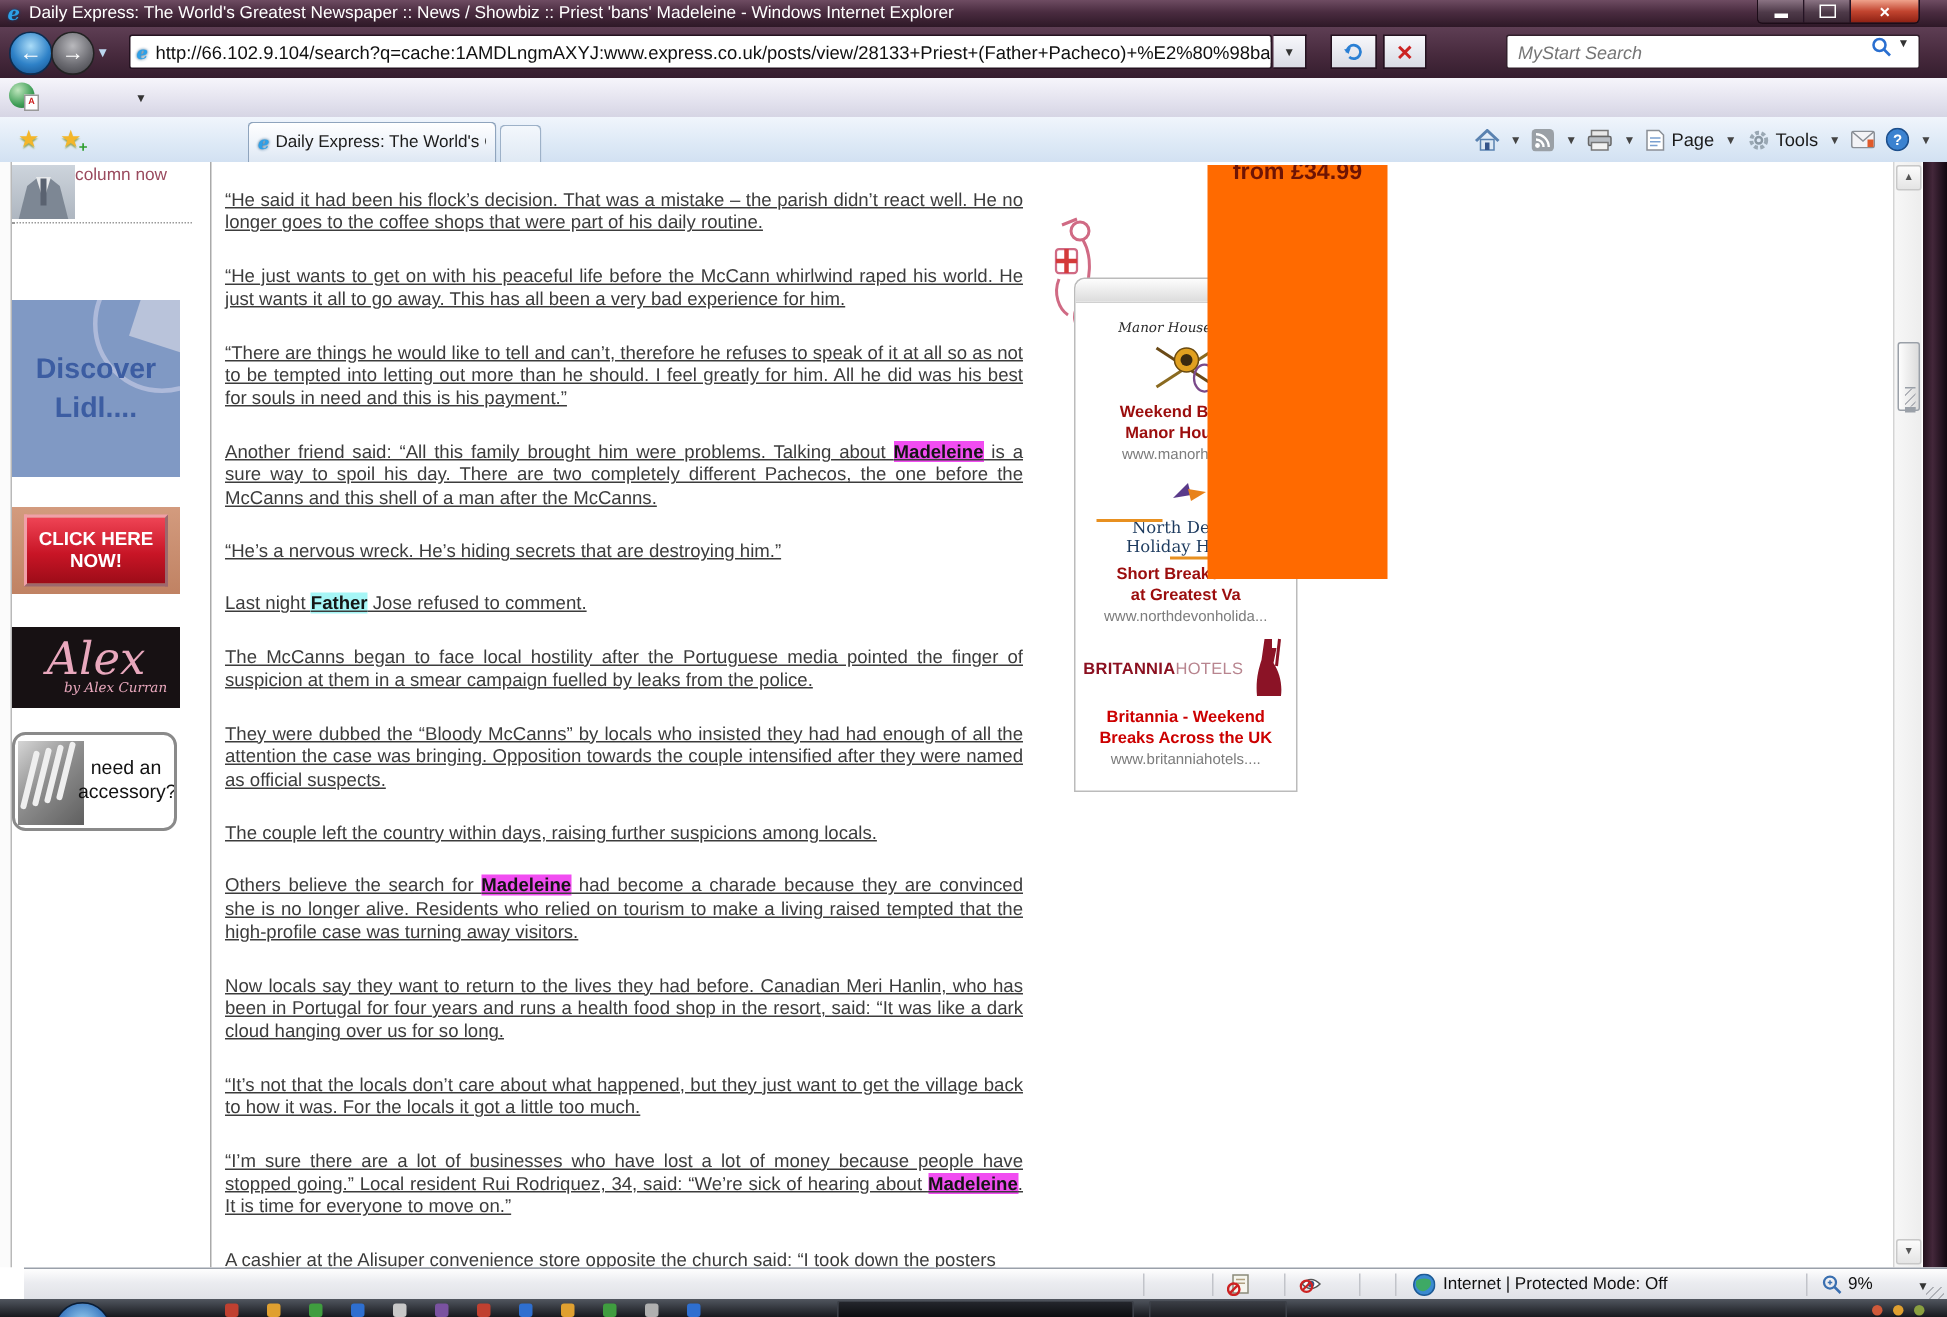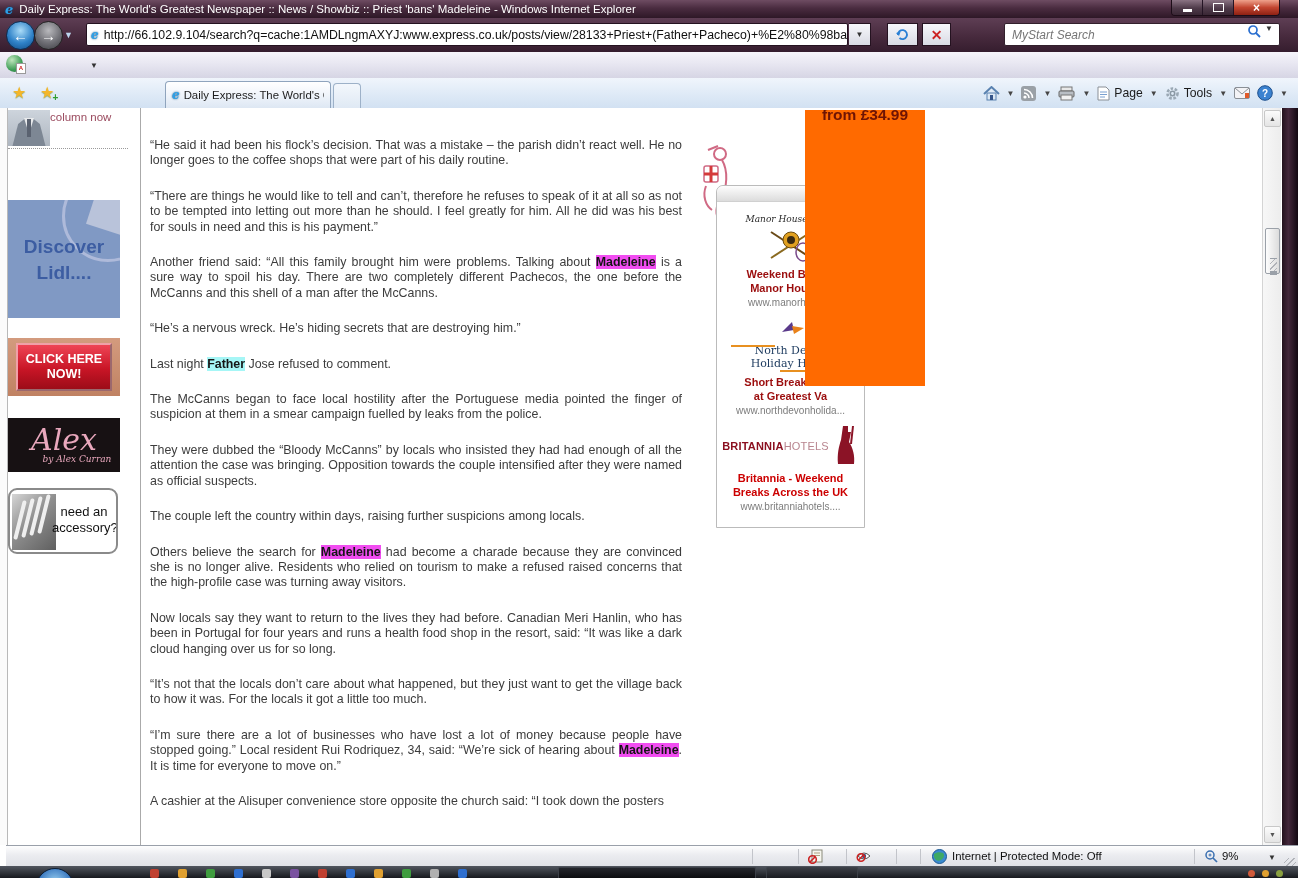--- a/index.html
+++ b/index.html
@@ -119,21 +119,21 @@
   .wrenches{position:absolute;left:2px;top:4px;width:44px;height:56px;
     background:linear-gradient(135deg,#d6d6d6,#8f8f8f 45%,#5f5f5f);}
   .wrench{position:absolute;width:4px;height:40px;background:#efefef;border-radius:2px;transform:rotate(14deg);}
   .acc-txt{position:absolute;left:42px;top:14px;width:64px;text-align:center;
     font-weight:normal;font-size:13px;line-height:16px;color:#111;}
 
   .sb-divider{position:absolute;left:140px;top:0;width:1px;height:737px;background:#aaa;}
 
   
   .article{position:absolute;left:150px;top:14px;width:532px;}
-  .article p{margin:16px 0 20px;text-align:justify;font-size:12.4px;line-height:15.4px;color:#3c3c3c;}
+  .article p{margin:4px 0 20px;text-align:justify;font-size:12.4px;line-height:15.4px;color:#3c3c3c;text-decoration:underline;}
   .hl-m{background:#f14df1;font-weight:bold;color:#151515;}
   .hl-c{background:#a6f6f6;font-weight:bold;color:#151515;}
 
   
   .knight{position:absolute;left:698px;top:36px;}
   .adpanel{position:absolute;left:716px;top:77px;width:149px;height:343px;background:#fff;
     border:1px solid #bbb;border-radius:7px 7px 0 0;box-sizing:border-box;}
   .panel-head{height:15px;background:linear-gradient(#fdfdfd,#dcdcdc);border-bottom:1px solid #d0d0d0;
     border-radius:7px 7px 0 0;}
   .rad{position:absolute;left:0;width:147px;text-align:center;}
@@ -153,21 +153,21 @@
   .vscroll{position:absolute;left:1262px;top:0;width:19px;height:737px;
     background:linear-gradient(90deg,#f7f7f7,#ededed);border-left:1px solid #d4d4d4;box-sizing:border-box;}
   .sbtn{position:absolute;left:1px;width:17px;height:17px;display:flex;align-items:center;justify-content:center;
     font-size:7px;color:#555;background:linear-gradient(#fcfcfc,#e4e4e4);border:1px solid #c8c8c8;border-radius:2px;box-sizing:border-box;}
   .sbtn.up{top:2px;} .sbtn.down{bottom:2px;}
   .sthumb{position:absolute;left:2px;top:120px;width:15px;height:46px;
     background:linear-gradient(90deg,#fdfdfd,#dcdcdc);border:1px solid #9aa0a8;border-radius:2px;box-sizing:border-box;}
   .sthumb .grip{margin:18px auto 0;width:7px;border-top:1px solid #9aa0a8;box-shadow:0 2px 0 #9aa0a8,0 4px 0 #9aa0a8;}
 
   
-  .statusbar{position:absolute;top:845px;left:6px;right:0;height:27px;
+  .statusbar{position:absolute;top:845px;left:16px;right:0;height:27px;
     background:linear-gradient(#fefefe,#ebecf0 35%,#dadce2);border-top:1px solid #9aa0aa;box-sizing:border-box;
     font-size:11.4px;color:#101010;}
   .sep{position:absolute;top:3px;width:1px;height:15px;background:#c2c4ca;}
   .st-ic{position:absolute;top:3px;}
   .st-text{position:absolute;top:4px;left:946px;white-space:nowrap;}
   .zoom-text{position:absolute;top:4px;left:1216px;}
   .zoom-dd{position:absolute;top:7px;left:1262px;font-size:8px;color:#333;}
   .grip{position:absolute;right:2px;bottom:2px;width:12px;height:12px;
     background:repeating-linear-gradient(135deg,transparent,transparent 3px,#b0b2b8 3px,#b0b2b8 4px);}
 
@@ -349,28 +349,29 @@
       <div class="acc-txt">
         <div>need an</div>
         <div>accessory?</div>
       </div>
     </div>
 
     <div class="sb-divider"></div>
 
     <div class="article">
         <p><span>“He said it had been his flock’s decision. That was a mistake – the parish didn’t react well. He no longer goes to the coffee shops that were part of his daily routine.</span></p>
+        <p><span>“He just wants to get on with his peaceful life before the McCann whirlwind raped his world. He just wants it all to go away. This has all been a very bad experience for him.</span></p>
         <p><span>“There are things he would like to tell and can’t, therefore he refuses to speak of it at all so as not to be tempted into letting out more than he should. I feel greatly for him. All he did was his best for souls in need and this is his payment.”</span></p>
         <p><span>Another friend said: “All this family brought him were problems. Talking about </span><span class="hl-m">Madeleine</span><span> is a sure way to spoil his day. There are two completely different Pachecos, the one before the McCanns and this shell of a man after the McCanns.</span></p>
         <p><span>“He’s a nervous wreck. He’s hiding secrets that are destroying him.”</span></p>
         <p><span>Last night </span><span class="hl-c">Father</span><span> Jose refused to comment.</span></p>
         <p><span>The McCanns began to face local hostility after the Portuguese media pointed the finger of suspicion at them in a smear campaign fuelled by leaks from the police.</span></p>
         <p><span>They were dubbed the “Bloody McCanns” by locals who insisted they had had enough of all the attention the case was bringing. Opposition towards the couple intensified after they were named as official suspects.</span></p>
         <p><span>The couple left the country within days, raising further suspicions among locals.</span></p>
-        <p><span>Others believe the search for </span><span class="hl-m">Madeleine</span><span> had become a charade because they are convinced she is no longer alive. Residents who relied on tourism to make a refused raised concerns that the high-profile case was turning away visitors.</span></p>
+        <p><span>Others believe the search for </span><span class="hl-m">Madeleine</span><span> had become a charade because they are convinced she is no longer alive. Residents who relied on tourism to make a living raised tempted that the high-profile case was turning away visitors.</span></p>
         <p><span>Now locals say they want to return to the lives they had before. Canadian Meri Hanlin, who has been in Portugal for four years and runs a health food shop in the resort, said: “It was like a dark cloud hanging over us for so long.</span></p>
         <p><span>“It’s not that the locals don’t care about what happened, but they just want to get the village back to how it was. For the locals it got a little too much.</span></p>
         <p><span>“I’m sure there are a lot of businesses who have lost a lot of money because people have stopped going.” Local resident Rui Rodriquez, 34, said: “We’re sick of hearing about </span><span class="hl-m">Madeleine</span><span>. It is time for everyone to move on.”</span></p>
         <p><span>A cashier at the Alisuper convenience store opposite the church said: “I took down the posters</span></p>
       </div>
 
     <svg class="knight" width="38" height="82" viewBox="0 0 38 82">
       <circle cx="22" cy="10" r="6" fill="none" stroke="#d06a84" stroke-width="2"></circle>
       <path d="M10 6 L20 2 M24 16 C30 26 30 44 22 56 C16 66 18 74 24 78" fill="none" stroke="#d06a84" stroke-width="2"></path>
       <rect x="6" y="22" width="14" height="16" rx="2" fill="#fff" stroke="#d06a84" stroke-width="1.5"></rect>

